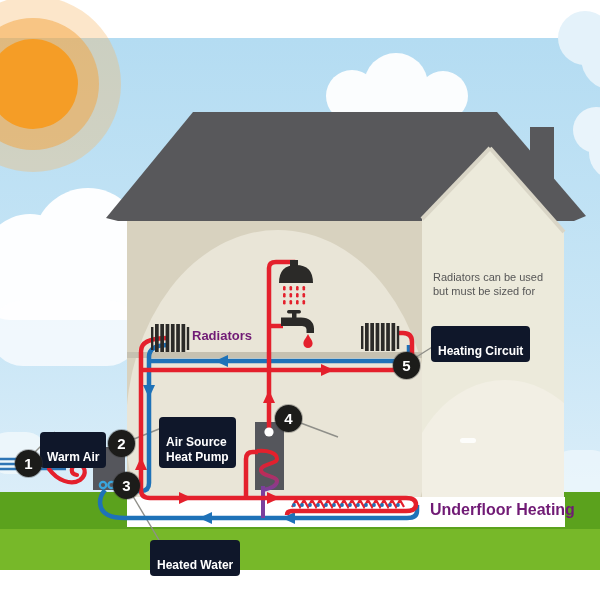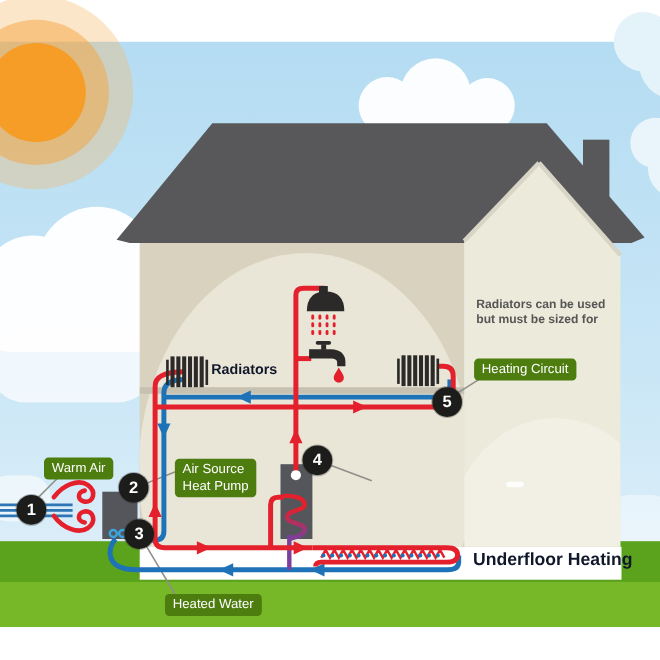--- a/index.html
+++ b/index.html
@@ -1,28 +1,28 @@
 <!DOCTYPE html>
 <html><head>
 <meta charset="utf-8">
 <style>
   html,body{margin:0;padding:0;background:#fff;}
   #stage{position:relative;width:600px;height:600px;background:#ffffff;overflow:hidden;
          font-family:"Liberation Sans",sans-serif;}
   #sky{position:absolute;left:0;top:38px;width:600px;height:532px;
        background:linear-gradient(180deg,#b4dcf2 0%,#c9e6f6 55%,#e3f1fa 100%);}
   #art{position:absolute;left:0;top:0;width:600px;height:600px;}
-  .lbl{position:absolute;background:#4d7c0f;color:#fff;font-weight:normal;font-size:12px;
-       line-height:15px;padding:2px 7px 3px;border-radius:4px;white-space:pre-line;z-index:6;}
+  .lbl{position:absolute;background:#0f172a;color:#fff;font-weight:bold;font-size:12px;
+       line-height:15px;padding:18px 7px 3px;border-radius:4px;white-space:pre-line;z-index:6;}
   .marker{position:absolute;width:27px;height:27px;border-radius:50%;background:#1c1c1a;
        color:#fff;font-weight:bold;font-size:15px;display:flex;align-items:center;
        justify-content:center;z-index:7;box-shadow:0 0 0 1px rgba(60,60,60,.35);}
-  .plainlbl{position:absolute;color:#0f172a;font-weight:bold;font-size:13px;z-index:6;}
+  .plainlbl{position:absolute;color:#701a75;font-weight:bold;font-size:13px;z-index:6;}
   #note{position:absolute;left:433px;top:271px;width:120px;color:#565656;font-size:11px;
-        line-height:13.6px;z-index:6;font-weight:bold;}
+        line-height:13.6px;z-index:6;}
 </style>
 </head>
 <body>
 
 <div id="stage">
   <div id="sky"></div>
 
   <svg id="art" viewBox="0 0 600 600">
     <defs>
       <linearGradient id="coilgrad" x1="0" y1="0" x2="0" y2="1">
@@ -204,21 +204,21 @@
     </g>
 
     <g fill="#2b2a28">
       <rect x="287" y="310" width="14" height="3.4" rx="1.7"></rect>
       <rect x="292" y="313" width="4.5" height="5"></rect>
       <path d="M281,317.5 h20 c8,0 13,4.5 13,11 v4.5 h-7.5 v-3.5 c0,-2.5 -2.5,-3.5 -5.5,-3.5 h-20 z"></path>
       <path d="M308,334 c2.6,4.8 4.6,6.8 4.6,9.4 a4.6,4.6 0 1 1 -9.2,0 c0,-2.6 2,-4.6 4.6,-9.4 z" fill="#e4202c"></path>
     </g>
   </svg>
 
-  <div class="lbl" style="left:40px;top:416px;text-align:right;">Warm Air</div>
+  <div class="lbl" style="left:40px;top:432px;text-align:right;">Warm Air</div>
   <div class="lbl" style="left:159px;top:417px;">Air Source
 Heat Pump</div>
   <div class="lbl" style="left:150px;top:540px;text-align:center;">Heated Water</div>
   <div class="lbl" style="left:431px;top:326px;">Heating Circuit</div>
 
   <div class="marker" style="left:15px;top:450px;">1</div>
   <div class="marker" style="left:108px;top:430px;">2</div>
   <div class="marker" style="left:113px;top:472px;">3</div>
   <div class="marker" style="left:275px;top:405px;">4</div>
   <div class="marker" style="left:393px;top:352px;">5</div>

